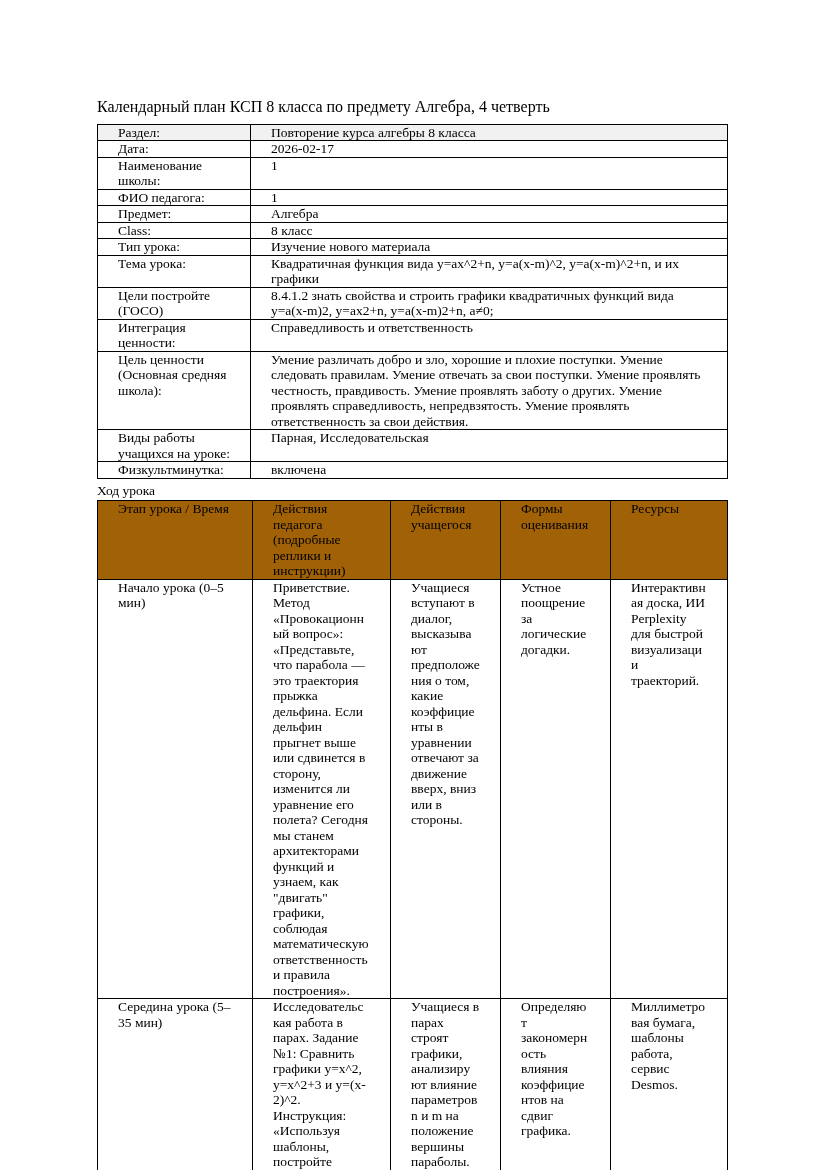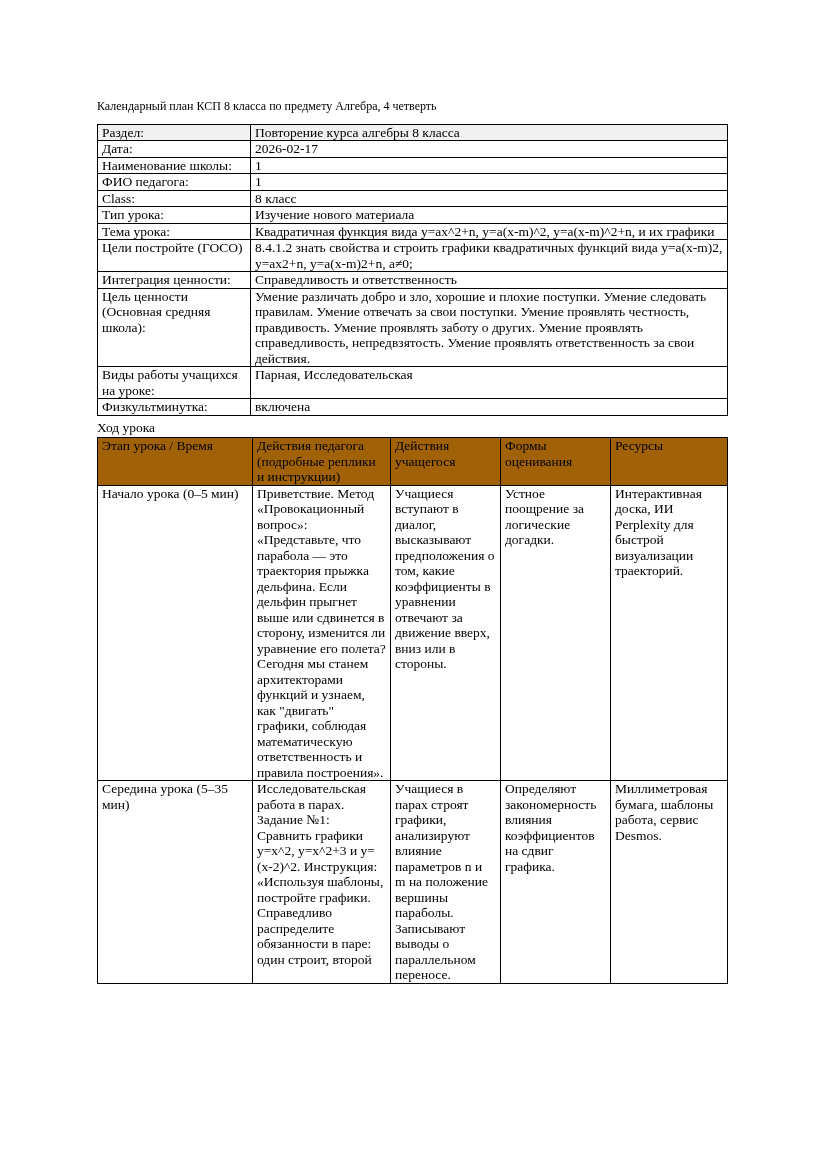--- a/index.html
+++ b/index.html
@@ -16,33 +16,33 @@
     line-height: 15.5px;
     color: #000000;
   }
   .page {
     position: absolute;
     left: 97px;
     top: 99px;
     width: 630px;
   }
   .doc-title {
-    font-size: 12px;
+    font-size: 16px;
     font-weight: normal;
     margin: 0 0 9px 0;
     white-space: nowrap;
   }
   table {
     border-collapse: collapse;
     table-layout: fixed;
     width: 630px;
   }
   td {
     border: 1px solid #000000;
-    padding: 0 4px;
+    padding: 0 20px;
     vertical-align: top;
     overflow: hidden;
     word-wrap: break-word;
   }
   .info-table .shaded td { background: #f1f1f1; }
   .section-heading {
     margin: 4px 0 2px 0;
   }
   .lesson-table .head td { background: #a16207; }
 </style>
@@ -67,20 +67,24 @@
         <td>Дата:</td>
         <td>2026-02-17</td>
       </tr>
       <tr>
         <td>Наименование школы:</td>
         <td>1</td>
       </tr>
       <tr>
         <td>ФИО педагога:</td>
         <td>1</td>
+      </tr>
+      <tr>
+        <td>Предмет:</td>
+        <td>Алгебра</td>
       </tr>
       <tr>
         <td>Class:</td>
         <td>8 класс</td>
       </tr>
       <tr>
         <td>Тип урока:</td>
         <td>Изучение нового материала</td>
       </tr>
       <tr>

